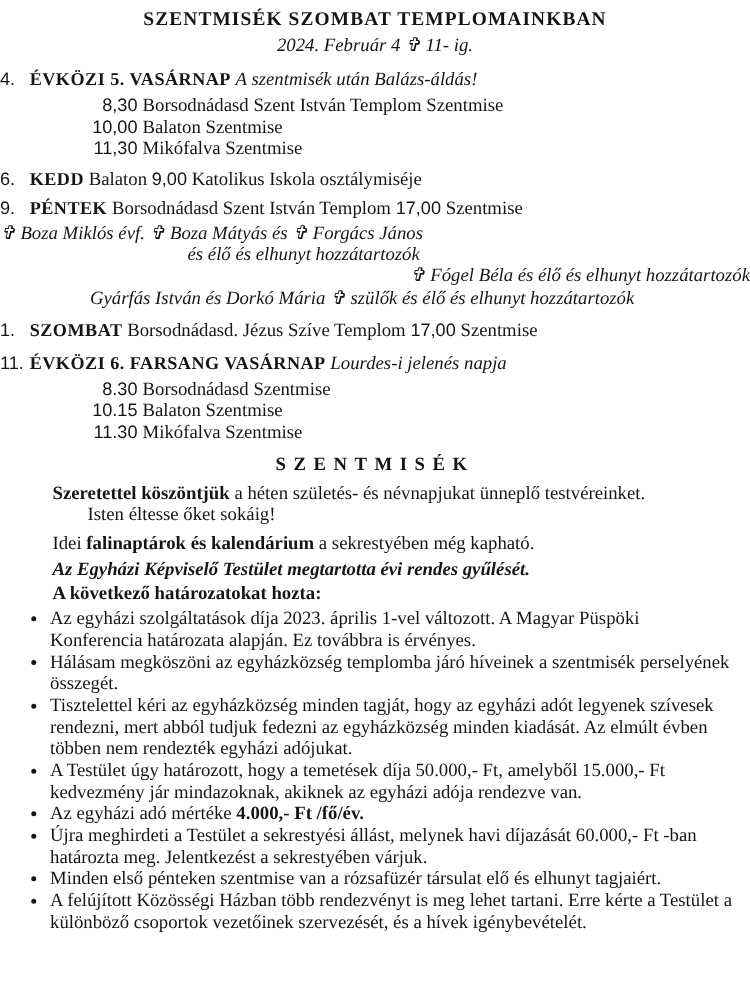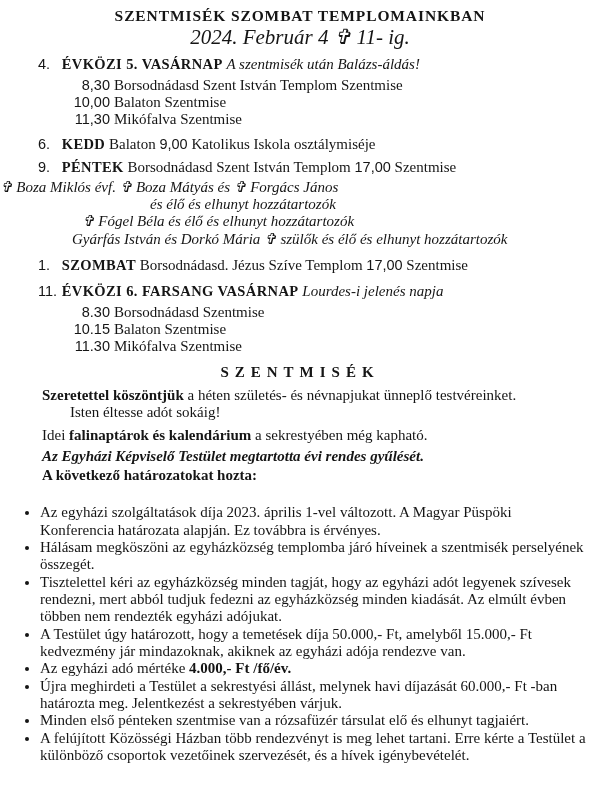--- a/index.html
+++ b/index.html
@@ -2,47 +2,47 @@
 <html lang="hu"><head>
 <meta charset="utf-8">
 <style>
   html,body{margin:0;padding:0;}
   body{
     width:600px;height:796px;background:#ffffff;color:#151515;
     font-family:"Liberation Serif", serif;font-size:15px;overflow:hidden;
   }
   .center{text-align:center;}
   .title{font-weight:bold;font-size:15.5px;letter-spacing:.9px;padding-top:7px;line-height:18px;}
-  .date{font-style:italic;font-size:21px;margin-top:3px;line-height:18px;}
-  .sched{padding-left:38px;line-height:17px;}
+  .date{font-style:italic;font-size:15px;margin-top:3px;line-height:18px;}
+  .sched{line-height:17px;}
   .mt-item4{margin-top:10px;}
   .mt-item6{margin-top:8px;}
   .mt-item9{margin-top:6px;}
   .mt-item10{margin-top:9px;}
   .mt-item11{margin-top:9px;}
   .num{font-family:"Liberation Sans", sans-serif;font-size:14.5px;display:inline-block;min-width:20px;}
   .day{font-weight:bold;letter-spacing:.4px;font-size:14.5px;}
   .note{font-style:italic;}
   .mass{padding-left:44px;line-height:17px;}
   .mass-first{margin-top:4px;}
   .time{font-family:"Liberation Sans", sans-serif;font-size:14.5px;display:inline-block;width:66px;text-align:right;margin-right:4px;}
   .tnum{font-family:"Liberation Sans", sans-serif;font-size:14.5px;}
   .intent{font-style:italic;line-height:17.2px;}
   .i1{margin-top:3px;}
   .i2{padding-left:150px;}
-  .i3{padding-left:82px;}
+  .i3{padding-left:82px;text-align:right;}
   .i4{padding-left:72px;}
   .hird{text-align:center;font-weight:bold;font-size:15px;letter-spacing:6px;margin-top:8px;line-height:18px;}
   .ann{padding-left:42px;padding-right:16px;line-height:17.5px;}
   .p1{margin-top:6px;}
   .cont{padding-left:70px;}
   .p2{margin-top:5px;}
   .council{margin-top:4px;font-weight:bold;font-style:italic;}
   .intro{margin-top:1px;font-weight:bold;}
-  ul.decisions{margin:20px 14px 0 0;line-height:17.35px;}
+  ul.decisions{margin:3px 14px 0 0;line-height:17.35px;}
   ul.decisions li{margin:0;padding:0;}
   b{font-weight:bold;}
 </style>
 </head>
 <body>
 
 <div>
 
   <div class="title center">SZENTMISÉK SZOMBAT TEMPLOMAINKBAN</div>
 
@@ -109,21 +109,21 @@
   <div class="mass">
     <span class="time">11.30</span><span>Mikófalva Szentmise</span>
   </div>
 
   <div class="hird">SZENTMISÉK</div>
 
   <div class="ann p1">
     <b>Szeretettel köszöntjük</b>
     <span>a héten születés- és névnapjukat ünneplő testvéreinket.</span>
   </div>
-  <div class="ann cont">Isten éltesse adót sokáig!</div>
+  <div class="ann cont">Isten éltesse őket sokáig!</div>
 
   <div class="ann p2">
     <span>Idei</span>
     <b>falinaptárok és kalendárium</b>
     <span>a sekrestyében még kapható.</span>
   </div>
 
   <div class="ann council">Az Egyházi Képviselő Testület megtartotta évi rendes gyűlését.</div>
   <div class="ann intro">A következő határozatokat hozta:</div>
 

